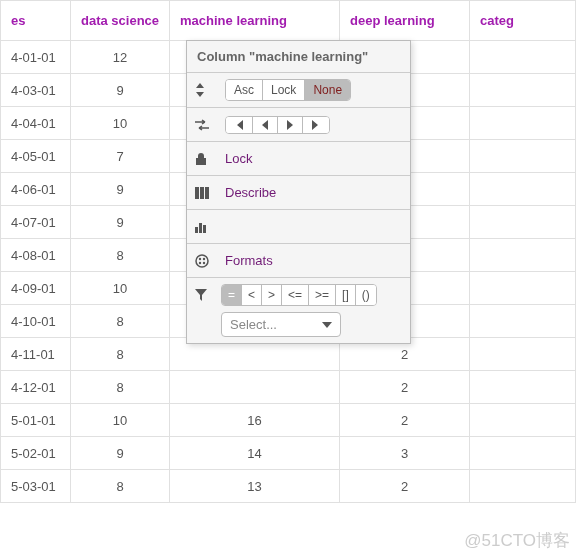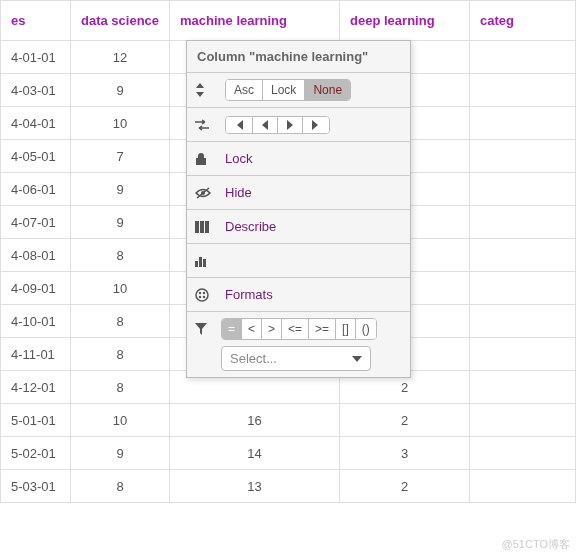--- a/index.html
+++ b/index.html
@@ -21,22 +21,22 @@
 .label{font-weight:400;color:#701a75;cursor:pointer}
 .btngrp{display:inline-flex;border:1px solid #bbb;border-radius:4px;overflow:hidden;background:#fff}
 .btngrp button{border:none;border-right:1px solid #bbb;background:#fff;padding:3px 8px;font-size:12px;color:#555;cursor:pointer;font-family:inherit}
 .btngrp button:last-child{border-right:none}
 .btngrp button.active{background:#bcbcbc;color:#7f1d1d}
 .nav button{padding:3px 8px;font-weight:bold}
 .filter-ops button{padding:3px 6px;font-size:12px}
 .filter-ops button.active{background:#bcbcbc;color:#fff}
 .filter-block{flex-direction:column;align-items:flex-start;gap:6px}
 .filter-top{display:flex;gap:8px;align-items:center;width:100%}
-.sel{border:1px solid #bbb;border-radius:4px;background:#fff;padding:4px 8px;width:150px;display:flex;justify-content:space-between;align-items:center;margin-left:26px;cursor:pointer;color:#888}
-.wm{position:absolute;right:6px;bottom:4px;font-size:11px;color:#ccc}
+.sel{border:1px solid #bbb;border-radius:4px;background:#fff;padding:4px 8px;width:120px;display:flex;justify-content:space-between;align-items:center;margin-left:26px;cursor:pointer;color:#888}
+.wm{position:absolute;right:6px;bottom:4px;font-size:17px;color:#ccc}
 svg{display:block}
 </style>
 </head>
 <body>
 
 <table class="tbl">
 <thead>
 <tr>
 <th>es</th>
 <th class="th-ds">data science</th>
@@ -195,30 +195,20 @@
 
 <div class="menu-row">
 <span class="mi">
 <svg width="12" height="14" viewBox="0 0 12 14">
           <path d="M3 6 V4 a3 3 0 0 1 6 0 V6 M1 6 H11 V13 H1 Z" fill="#555"></path>
         </svg>
 </span>
 <span class="label">Lock</span>
 </div>
 
-<div class="menu-row">
-<span class="mi">
-<svg width="16" height="12" viewBox="0 0 16 12">
-          <path d="M1 6 Q8 -1 15 6 Q8 13 1 6 Z" fill="none" stroke="#555" stroke-width="1.5"></path>
-          <circle cx="8" cy="6" r="2" fill="#555"></circle>
-          <line x1="2" y1="11" x2="14" y2="1" stroke="#555" stroke-width="1.5"></line>
-        </svg>
-</span>
-<span class="label">Hide</span>
-</div>
 
 <div class="menu-row">
 <span class="mi">
 <svg width="14" height="12" viewBox="0 0 14 12">
           <rect x="0" y="0" width="4" height="12" fill="#555"></rect>
           <rect x="5" y="0" width="4" height="12" fill="#555"></rect>
           <rect x="10" y="0" width="4" height="12" fill="#555"></rect>
         </svg>
 </span>
 <span class="label">Describe</span>

